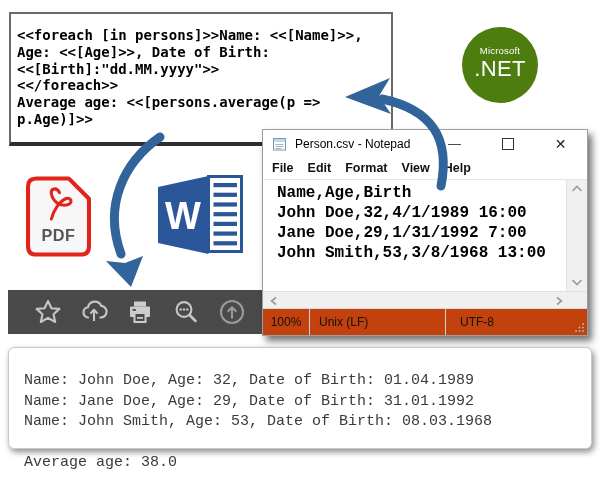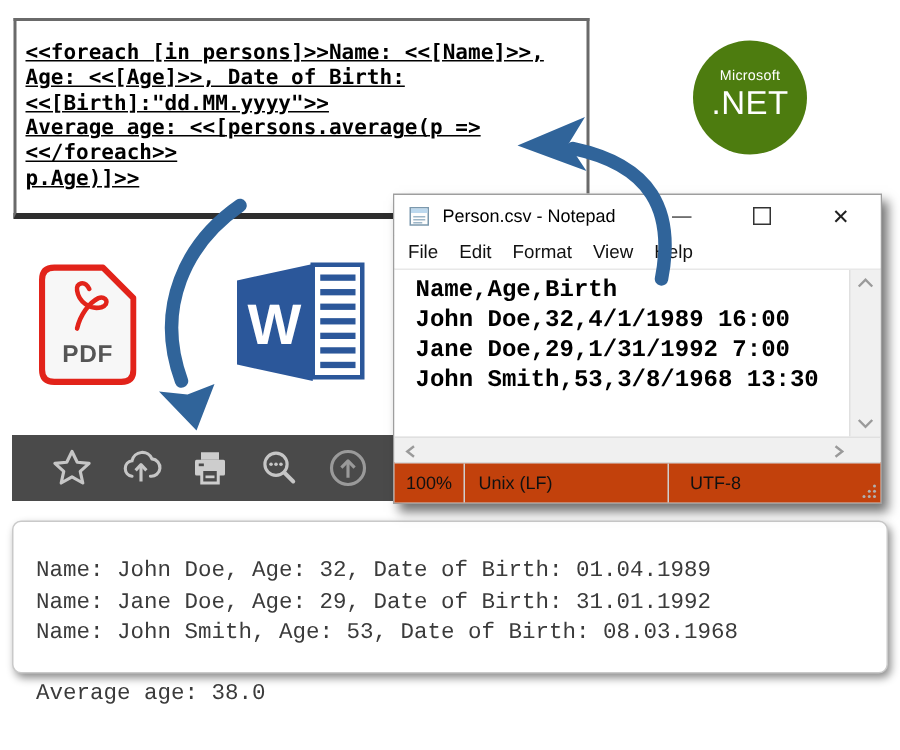--- a/index.html
+++ b/index.html
@@ -3,21 +3,21 @@
 <meta charset="utf-8">
 <style>
   html,body{margin:0;padding:0;background:#fff;}
   body{width:600px;height:500px;position:relative;overflow:hidden;
        font-family:"Liberation Sans",sans-serif;}
 
   
   .code-box{position:absolute;left:9px;top:12px;width:384px;height:134px;
     background:#fff;border:2px solid #6a6a6a;border-bottom:4px solid #2e2e2e;
     box-sizing:border-box;z-index:1;}
-  .code-box .code-lines{padding:13px 0 0 6px;text-decoration:underline;}
+  .code-box .code-lines{padding:13px 0 0 6px;}
   .code-line{font-family:"DejaVu Sans Mono",monospace;font-weight:bold;
     font-size:14px;line-height:16.8px;color:#000;white-space:pre;}
 
   
   .dotnet{position:absolute;left:462px;top:27px;width:76px;height:76px;
     border-radius:50%;background:#4d7c0f;color:#fff;text-align:center;z-index:1;}
   .dotnet .ms{font-size:9.5px;margin-top:18px;letter-spacing:.2px;}
   .dotnet .net{font-size:22px;margin-top:0;letter-spacing:.3px;}
 
   
@@ -44,21 +44,21 @@
     box-shadow:4px 5px 7px rgba(0,0,0,.55);z-index:20;display:flex;
     flex-direction:column;}
   .np-titlebar{height:27px;display:flex;align-items:center;padding-left:8px;background:#fff;}
   .np-title{font-size:12px;color:#000;margin-left:7px;flex:1;white-space:nowrap;}
   .np-controls{display:flex;height:27px;}
   .np-btn{width:53px;display:flex;align-items:center;justify-content:center;
     font-size:13px;color:#333;}
   .np-btn.close{font-size:14px;color:#222;}
   .max-glyph{width:10px;height:10px;border:1.6px solid #333;display:block;}
   .np-menubar{height:22px;display:flex;align-items:center;padding-left:2px;background:#fff;}
-  .np-menu-item{font-size:12.5px;color:#111;padding:0 7px;}
+  .np-menu-item{font-size:12.5px;color:#111;padding:0 7px;font-weight:bold;}
   .np-body{flex:1;display:flex;border-top:1px solid #e8e8e8;min-height:0;}
   .np-text{flex:1;background:#fff;padding:3px 0 0 14px;overflow:hidden;}
   .np-line{font-family:"Liberation Mono",monospace;font-weight:bold;
     font-size:16px;line-height:20px;color:#000;white-space:pre;}
   .np-vscroll{width:20px;background:#f0f0f0;border-left:1px solid #e0e0e0;
     position:relative;}
   .np-vscroll svg{position:absolute;left:4px;}
   .np-hscroll{height:16px;background:#f0f0f0;border-top:1px solid #e0e0e0;
     position:relative;}
   .np-statusbar{height:26px;background:#c2410c;border-top:1px solid #d9d9d9;
@@ -74,22 +74,22 @@
     pointer-events:none;z-index:30;}
 </style>
 </head>
 <body>
 
 <div class="code-box">
   <div class="code-lines">
     <div class="code-line">&lt;&lt;foreach [in persons]&gt;&gt;Name: &lt;&lt;[Name]&gt;&gt;,</div>
     <div class="code-line">Age: &lt;&lt;[Age]&gt;&gt;, Date of Birth:</div>
     <div class="code-line">&lt;&lt;[Birth]:"dd.MM.yyyy"&gt;&gt;</div>
+    <div class="code-line">&lt;&lt;/foreach&gt;&gt;</div>
     <div class="code-line">Average age: &lt;&lt;[persons.average(p =&gt;</div>
-    <div class="code-line">&lt;&lt;/foreach&gt;&gt;</div>
     <div class="code-line">p.Age)]&gt;&gt;</div>
   </div>
 </div>
 
 <div class="dotnet">
   <div class="ms">Microsoft</div>
   <div class="net">.NET</div>
 </div>
 
 <div class="pdf-wrap">
@@ -178,21 +178,21 @@
     <span class="np-menu-item">Edit</span>
     <span class="np-menu-item">Format</span>
     <span class="np-menu-item">View</span>
     <span class="np-menu-item">Help</span>
   </div>
   <div class="np-body">
     <div class="np-text">
       <div class="np-line">Name,Age,Birth</div>
       <div class="np-line">John Doe,32,4/1/1989 16:00</div>
       <div class="np-line">Jane Doe,29,1/31/1992 7:00</div>
-      <div class="np-line">John Smith,53,3/8/1968 13:30</div>
+      <div class="np-line">John Smith,53,3/8/1968 13:00</div>
     </div>
     <div class="np-vscroll">
       <svg style="top:5px" width="12" height="8" viewBox="0 0 12 8">
         <polyline points="1.5,6 6,1.5 10.5,6" fill="none" stroke="#9a9a9a" stroke-width="1.6"></polyline>
       </svg>
       <svg style="bottom:5px" width="12" height="8" viewBox="0 0 12 8">
         <polyline points="1.5,2 6,6.5 10.5,2" fill="none" stroke="#9a9a9a" stroke-width="1.6"></polyline>
       </svg>
     </div>
   </div>

